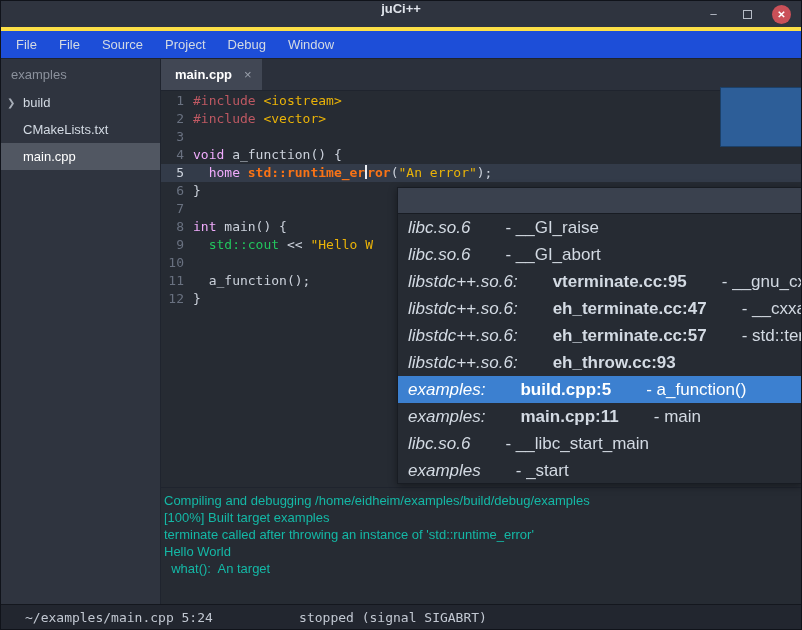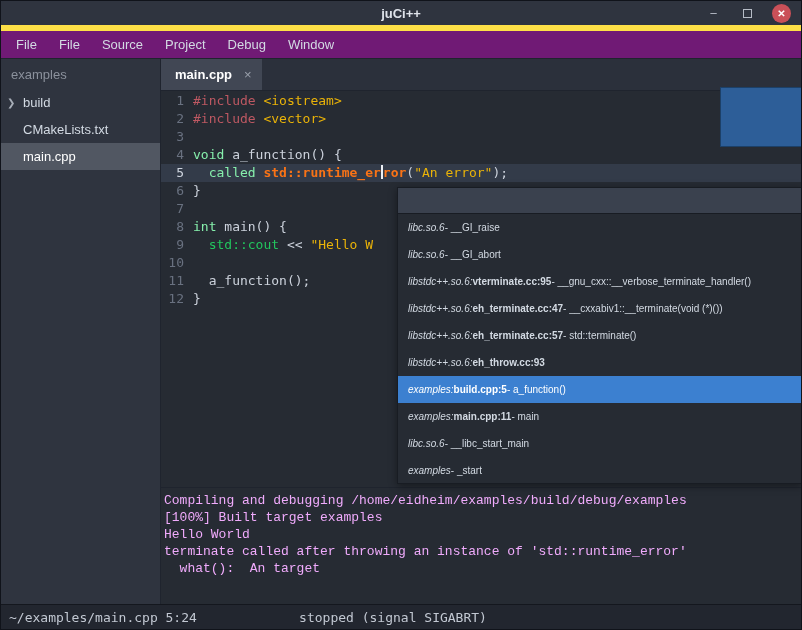--- a/index.html
+++ b/index.html
@@ -12,37 +12,37 @@
   .window {
     width: 802px; height: 630px;
     border: 1px solid #10131a;
     display: flex; flex-direction: column;
     position: relative; overflow: hidden;
     background: #262b33;
   }
   
   .titlebar {
     height: 30px; flex: none; background: #2f343f;
-    position: relative; display: flex; align-items: center; justify-content: center;
-    border-bottom: 6px solid #fde047;
+    position: relative; display: flex; justify-content: center;
+    border-bottom: 4px solid #fde047;
   }
   .window-title { color: #dfe3ea; font-size: 13px; font-weight: bold; }
   .win-controls {
     position: absolute; right: 10px; top: 0; height: 100%;
     display: flex; align-items: center; gap: 15px;
   }
   .winbtn {
     color: #b6bcc6; font-size: 13px; width: 19px; height: 19px;
     display: flex; align-items: center; justify-content: center;
   }
   .maxbox { width: 9px; height: 9px; border: 1.5px solid #b6bcc6; display: inline-block; }
   .winbtn.close { background: #ca5058; border-radius: 50%; color: #fff; font-size: 10px; font-weight: bold; }
   
   .menubar {
-    height: 28px; flex: none; background: #701a75;
+    height: 28px; flex: none; background: #1d4ed8;
     display: flex; align-items: center; padding: 0 4px;
     border-bottom: 1px solid #1f242e;
   }
   .menu-item { color: #d3dae3; font-size: 13px; padding: 3px 11px; }
   
   .main { flex: 1; display: flex; min-height: 0; }
   .sidebar { width: 160px; flex: none; background: #2f343f; border-right: 1px solid #1f242e; }
   .sidebar-header { color: #8b919c; font-size: 13px; padding: 8px 10px 7px; }
   .tree-item { display: flex; align-items: center; height: 27px; padding: 0 6px; color: #d3dae3; font-size: 13px; }
   .tree-arrow { width: 16px; color: #a8aeb8; font-size: 10px; flex: none; }
@@ -58,49 +58,49 @@
     font-family: "DejaVu Sans Mono", monospace; font-size: 13px;
     padding-top: 1px; overflow: hidden;
   }
   .code-line { display: flex; height: 18px; line-height: 18px; }
   .code-line.current { background: #333b49; }
   .gutter-num { width: 32px; flex: none; text-align: right; padding-right: 9px; color: #697180; }
   .code-line.current .gutter-num { color: #cfd5df; }
   .code-text { white-space: pre; color: #ccd2dc; }
   .tok-pre  { color: #bd5862; }
   .tok-str  { color: #eab308; }
-  .tok-kw   { color: #86efac; }
+  .tok-kw   { color: #f0abfc; }
   .tok-sym  { color: #f97316; font-weight: bold; }
   .tok-bold { color: #22c55e; font-weight: normal; }
   .caret { display: inline-block; width: 0; border-left: 2px solid #eceff4; height: 14px; vertical-align: -2px; }
   
   .terminal {
     flex: 1; background: #262b33; border-top: 1px solid #1f242e;
-    font-family: Liberation Mono, monospace; font-size: 13px;
-    color: #f0abfc; padding: 4px 8px 0 3px; overflow: hidden;
+    font-family: Liberation Sans, sans-serif; font-size: 13px;
+    color: #14b8a6; padding: 4px 8px 0 3px; overflow: hidden;
   }
   .term-line { white-space: pre; line-height: 17px; }
   
   .statusbar {
     height: 25px; flex: none; background: #22262f; border-top: 1px solid #14171e;
     position: relative; display: flex; align-items: center;
     font-family: "DejaVu Sans Mono", monospace; font-size: 13px; color: #c2c8d2;
   }
-  .status-left { padding-left: 8px; position: relative; z-index: 1; }
+  .status-left { padding-left: 24px; position: relative; z-index: 1; }
   .status-center { position: absolute; left: 0; right: 16px; text-align: center; }
   
   .popup {
     position: absolute; left: 396px; top: 186px; width: 405px; height: 297px;
     background: #262b33; border: 1px solid #181c23; z-index: 5;
     box-shadow: 0 2px 8px rgba(0,0,0,0.4);
   }
   .popup-header { height: 26px; background: #3a414e; border-bottom: 1px solid #181c23; }
   .bt-row {
     height: 27px; display: flex; align-items: center; padding: 0 10px;
-    font-size: 10px; color: #d3dae3; white-space: nowrap; overflow: hidden;
+    font-size: 17px; color: #d3dae3; white-space: nowrap; overflow: hidden; gap: 35px;
   }
   .bt-row.selected { background: #3c80d0; color: #ffffff; }
   .bt-it { font-style: italic; }
   .bt-b  { font-weight: bold; }
   
   .tooltip-box {
     position: absolute; left: 719px; top: 86px; width: 82px; height: 60px;
     background: #2d5e98; border: 1px solid #1c4068; z-index: 4;
   }
 </style>
@@ -171,21 +171,21 @@
           <div class="code-line">
             <span class="gutter-num">3</span>
             <span class="code-text"></span>
           </div>
           <div class="code-line">
             <span class="gutter-num">4</span>
             <span class="code-text"><span class="tok-kw">void</span><span> a_function() {</span></span>
           </div>
           <div class="code-line current">
             <span class="gutter-num">5</span>
-            <span class="code-text"><span>  </span><span class="tok-kw">called</span><span> </span><span class="tok-sym">std::runtime_er</span><span class="caret"></span><span class="tok-sym">ror</span><span>(</span><span class="tok-str">"An error"</span><span>);</span></span>
+            <span class="code-text"><span>  </span><span class="tok-kw">home</span><span> </span><span class="tok-sym">std::runtime_er</span><span class="caret"></span><span class="tok-sym">ror</span><span>(</span><span class="tok-str">"An error"</span><span>);</span></span>
           </div>
           <div class="code-line">
             <span class="gutter-num">6</span>
             <span class="code-text"><span>}</span></span>
           </div>
           <div class="code-line">
             <span class="gutter-num">7</span>
             <span class="code-text"></span>
           </div>
           <div class="code-line">
@@ -205,22 +205,22 @@
             <span class="code-text"><span>  a_function();</span></span>
           </div>
           <div class="code-line">
             <span class="gutter-num">12</span>
             <span class="code-text"><span>}</span></span>
           </div>
         </div>
       <div class="terminal">
           <div class="term-line">Compiling and debugging /home/eidheim/examples/build/debug/examples</div>
           <div class="term-line">[100%] Built target examples</div>
+          <div class="term-line">terminate called after throwing an instance of 'std::runtime_error'</div>
           <div class="term-line">Hello World</div>
-          <div class="term-line">terminate called after throwing an instance of 'std::runtime_error'</div>
           <div class="term-line">  what():  An target</div>
         </div>
     </div>
   </div>
 
   <div class="statusbar">
     <span class="status-left">~/examples/main.cpp 5:24</span>
     <span class="status-center">stopped (signal SIGABRT)</span>
   </div>
 

